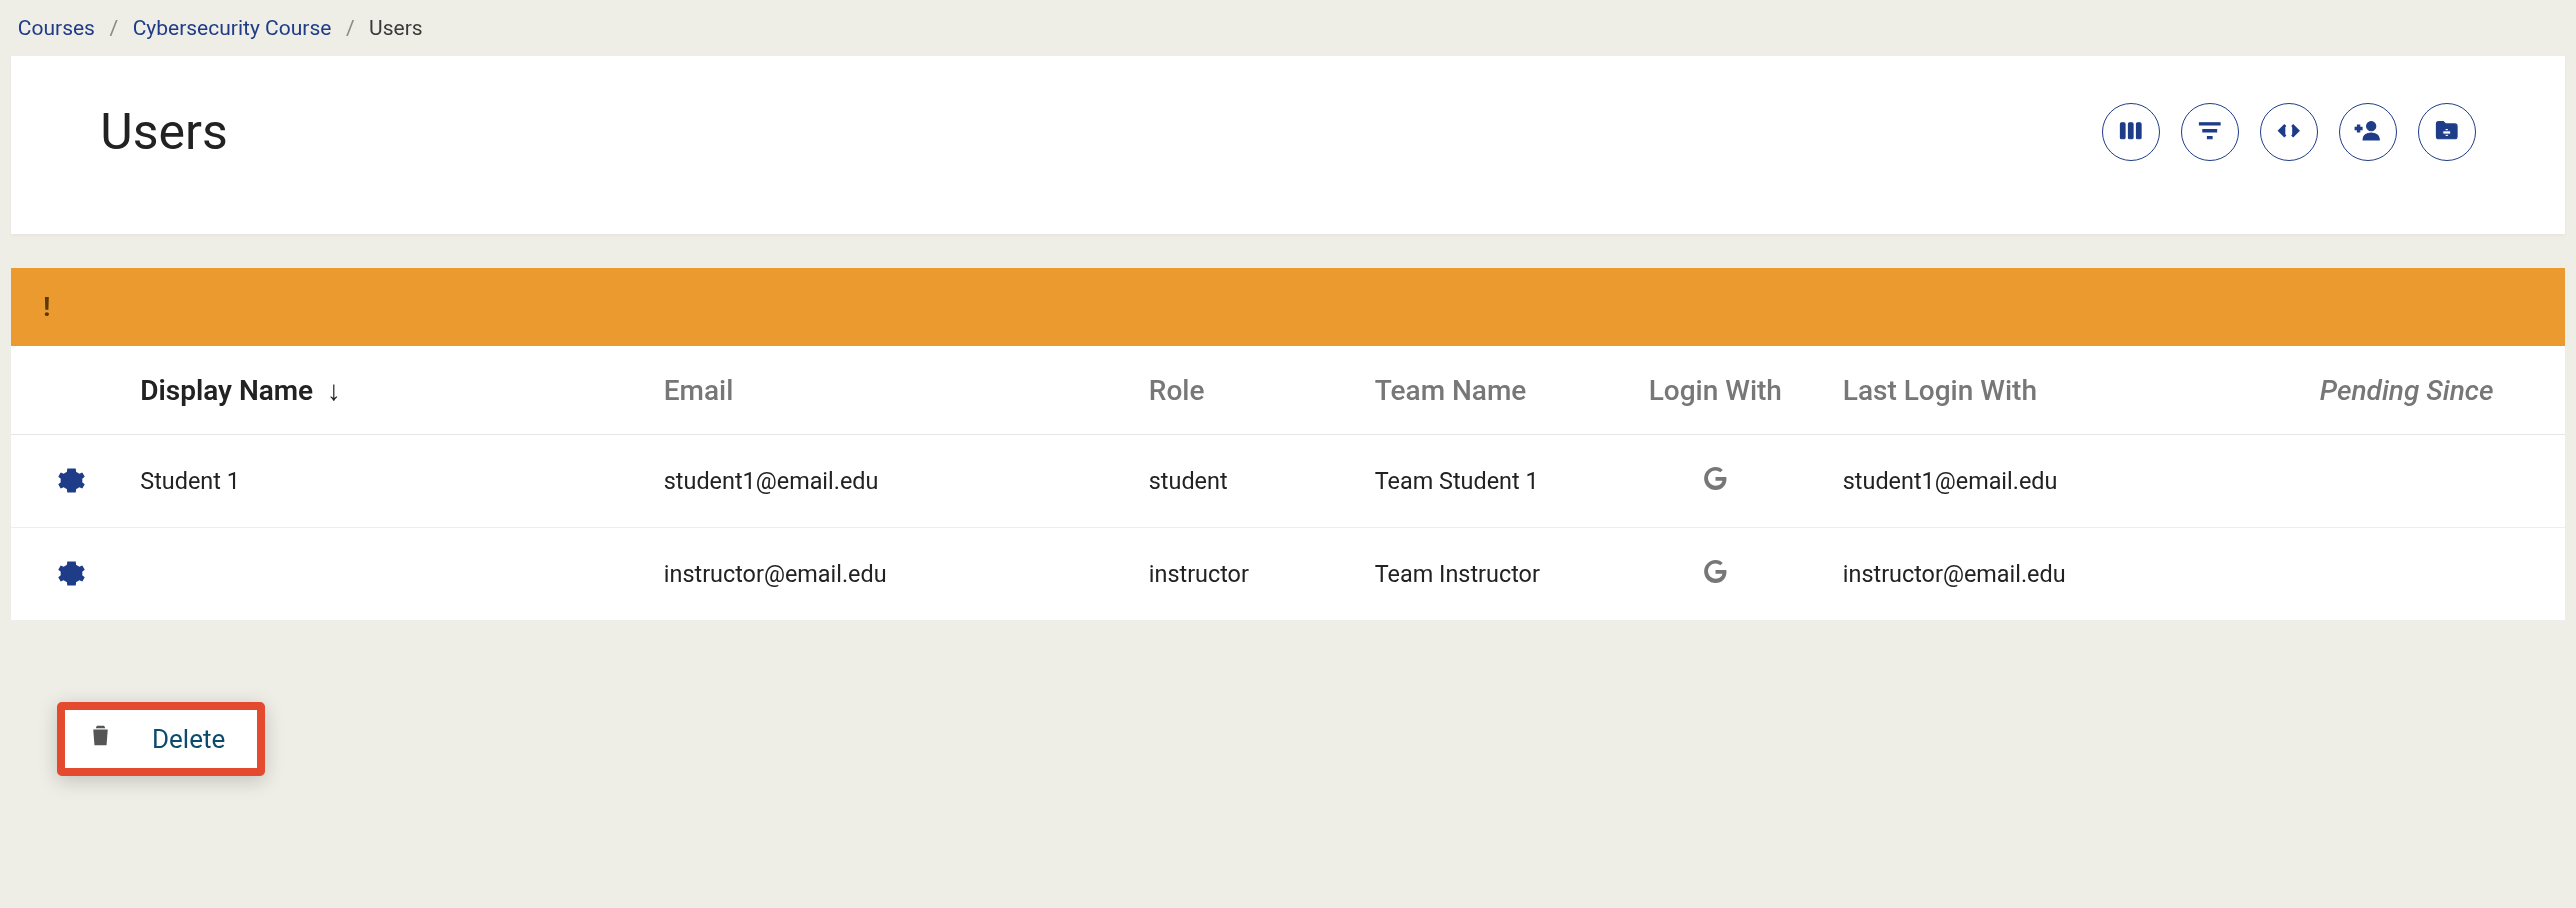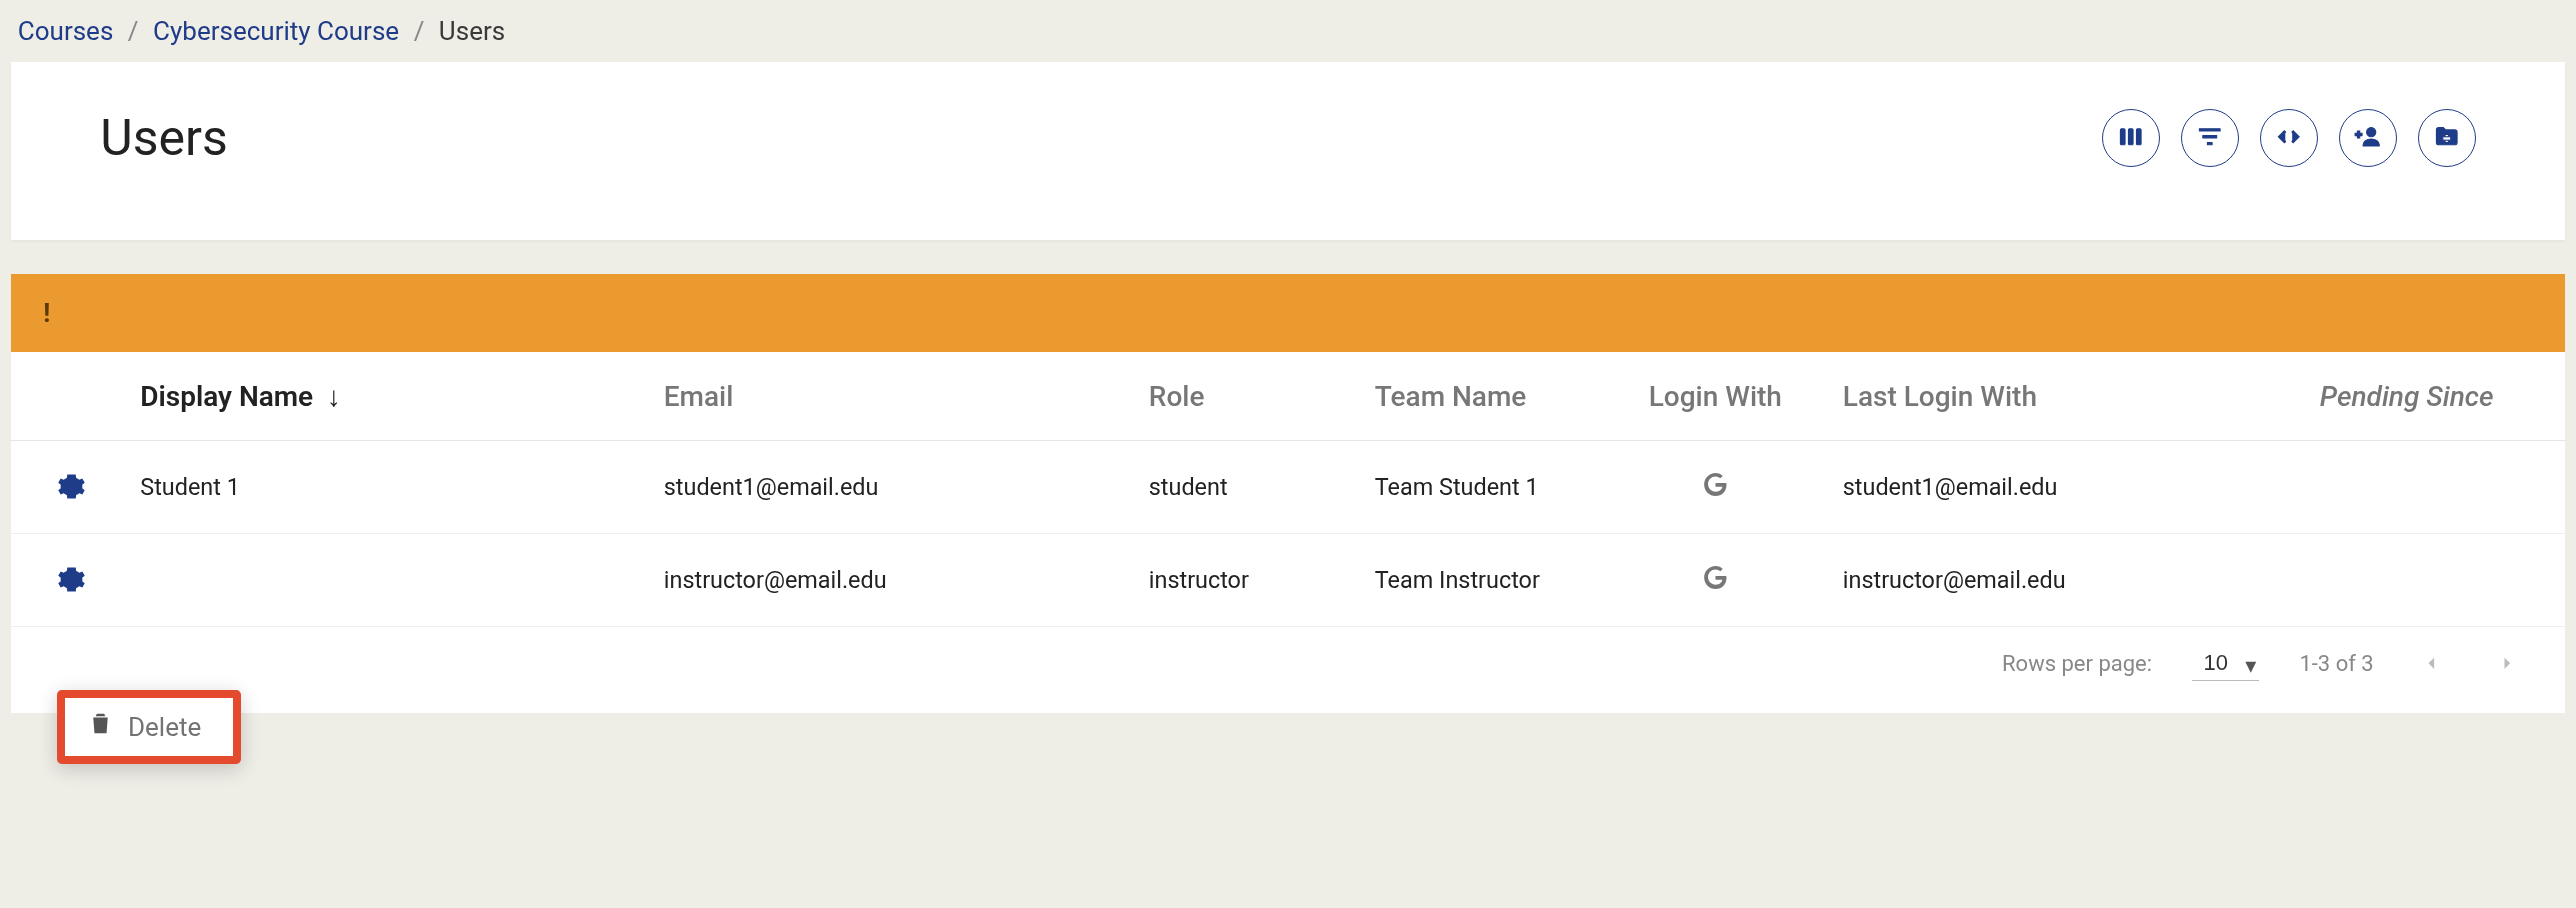--- a/index.html
+++ b/index.html
@@ -9,21 +9,21 @@
     font-family: -apple-system, BlinkMacSystemFont, "Segoe UI", Roboto, Arial, sans-serif;
     color: #333;
     font-size: 22.6px;
     padding: 0 11.3px;
   }
   
   .breadcrumb {
     display: flex;
     gap: 14.5px;
     padding: 16px 6.5px 16px 6.5px;
-    font-size: 26px;
+    font-size: 21px;
     align-items: center;
   }
   .breadcrumb a { color: #1f3c88; text-decoration: none; }
   .breadcrumb .sep { color: #888; }
   .breadcrumb .current { color: #3a3a3a; }
 
   
   .header-card {
     background: #fff;
     padding: 47px 89px 73px 89px;
@@ -107,24 +107,25 @@
   .google-icon { color: #777; display:inline-block; width:29px; height:29px; }
 
   
   .menu-pop {
     position: absolute;
     background: #fff;
     box-shadow: 0 4.8px 19.4px rgba(0,0,0,0.18);
     border: 8px solid #e44a2d;
     border-radius: 4.8px;
     padding: 11.3px 32px 11.3px 21px;
-    display: flex; align-items: center; gap: 13px;
+    display: flex; align-items: center; gap: 37px;
     font-size: 26px;
-    color: #737373;
+    color: #0c4a6e;
     cursor: pointer;
+    margin-top: 12px;
   }
   .menu-pop svg { width: 29px; height: 29px; fill: #555; }
   
 
   
   .table-footer {
     display: flex;
     justify-content: flex-end;
     align-items: center;
     gap: 40px;
@@ -258,40 +259,20 @@
           <td class="col-team"><span>Team Instructor</span></td>
           <td class="col-login"><span class="google-icon"><svg viewBox="0 0 24 24" fill="currentColor">
                 <path d="M12 11v2.8h5.7c-.3 1.8-2 4.1-5.7 4.1-3.4 0-6.2-2.8-6.2-6.3S8.6 5.3 12 5.3c2 0 3.3.9 4 1.6l2-2C16.6 3.4 14.6 2.4 12 2.4 6.8 2.4 2.6 6.7 2.6 12S6.8 21.6 12 21.6c5.5 0 9.1-3.9 9.1-9.3 0-.6-.1-1.1-.2-1.6H12z"></path>
               </svg></span></td>
           <td class="col-last"><span>instructor@email.edu</span></td>
           <td class="col-pend"><span></span></td>
         </tr>
       </tbody>
   </table>
 
-  <div class="table-footer">
-    <span>Rows per page:</span>
-    <span class="select-wrap">
-      <select class="select-underline">
-        <option>10</option>
-      </select>
-      <span class="drop-ic">▾</span>
-    </span>
-    <span>1-3 of 3</span>
-    <span class="nav-arrow">
-      <svg viewBox="0 0 24 24" width="22.6" height="22.6" fill="currentColor">
-          <path d="M15 6l-6 6 6 6z"></path>
-        </svg>
-    </span>
-    <span class="nav-arrow">
-      <svg viewBox="0 0 24 24" width="22.6" height="22.6" fill="currentColor">
-          <path d="M9 6l6 6-6 6z"></path>
-        </svg>
-    </span>
-  </div>
 </div>
 
 <div class="menu-pop" id="row-menu" style="left:57px; top:690px;">
   <span>
     <svg viewBox="0 0 24 24">
         <path d="M6 7h12l-1 13H7zM9 4h6l1 2H8z"></path>
       </svg>
   </span>
   <span>Delete</span>
 </div>

